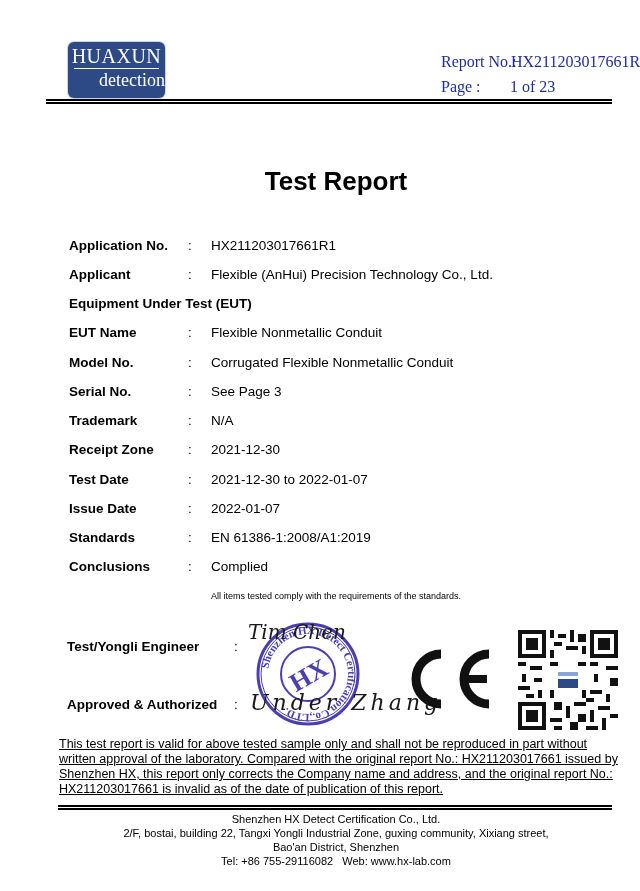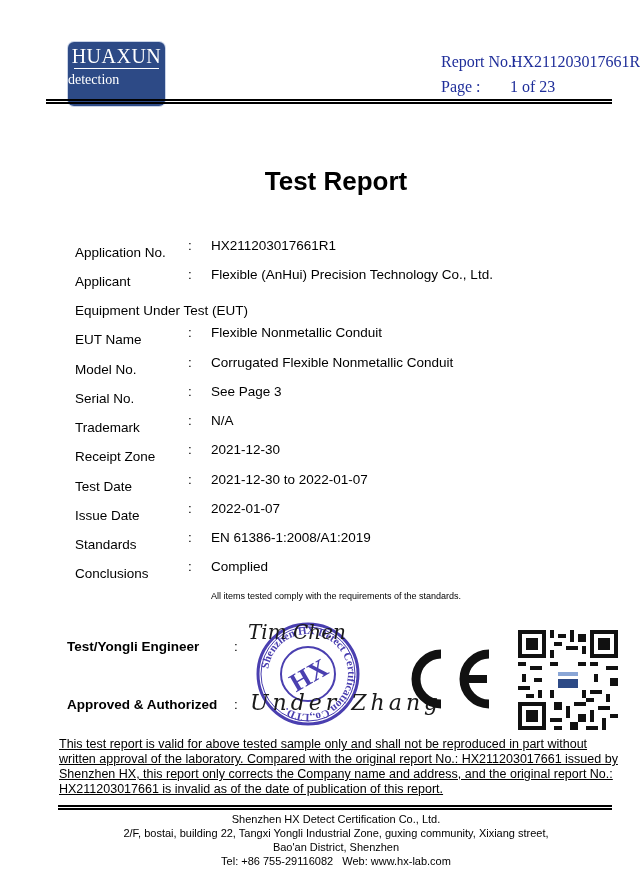--- a/index.html
+++ b/index.html
@@ -1,33 +1,33 @@
 <!DOCTYPE html>
 <html><head>
 <meta charset="utf-8">
 <style>
   html, body { margin:0; padding:0; background:#ffffff; }
   body { width:640px; height:891px; position:relative; overflow:hidden; font-family:"Liberation Sans", sans-serif; color:#000; }
   .abs { position:absolute; }
 
   
-  .logo { left:68px; top:42px; width:97px; height:64px; background:#2d4a86; border-radius:6px; box-shadow:0 0 0 1px #c9d3e6; }
+  .logo { left:68px; top:42px; width:97px; height:56px; background:#2d4a86; border-radius:6px; box-shadow:0 0 0 1px #c9d3e6; }
   .logo-top { position:absolute; left:0; right:0; top:3px; text-align:center; color:#fff; font-family:"Liberation Serif", serif; font-size:20px; letter-spacing:0.5px; line-height:22px; }
   .logo-line { position:absolute; left:6px; right:6px; top:26px; height:1px; background:#fff; }
-  .logo-bottom { position:absolute; left:0; right:0; top:27px; text-align:left; color:#fff; font-family:"Liberation Serif", serif; font-size:14px; line-height:22px; }
+  .logo-bottom { position:absolute; left:0; right:0; top:27px; text-align:right; color:#fff; font-family:"Liberation Serif", serif; font-size:18px; line-height:22px; }
 
   .hdr { font-family:Liberation Serif, serif; color:#1f2e9a; font-size:16px; line-height:14px; white-space:pre; }
 
   .rule { left:46px; width:566px; height:5px; border-top:2px solid #000; border-bottom:2px solid #000; box-sizing:border-box; }
   .rule.foot { left:58px; width:554px; }
 
   .title { left:0; width:672px; top:166px; text-align:center; font-weight:bold; font-size:26px; line-height:30px; }
 
   .row { left:61px; height:18px; font-size:13.5px; line-height:18px; }
-  .lbl { position:absolute; left:14px; font-weight:normal; white-space:nowrap;margin-top:7px; }
+  .lbl { position:absolute; left:8px; font-weight:bold; white-space:nowrap; }
   .colon { position:absolute; left:127px; }
   .val { position:absolute; left:150px; white-space:nowrap; }
 
   .note { left:211px; top:590px; font-size:9px; line-height:12px; white-space:nowrap;text-align:center; }
 
   .sig-lbl { left:67px; font-size:13.5px; font-weight:bold; line-height:18px; white-space:nowrap; }
   .sig-colon { left:234px; font-size:13.5px; line-height:18px; }
 
   .stamp { left:253px; top:622px; width:110px; height:104px; }
   .sig { font-family:"DejaVu Serif", serif; font-style:italic; color:#1a1a1a; white-space:nowrap; }

